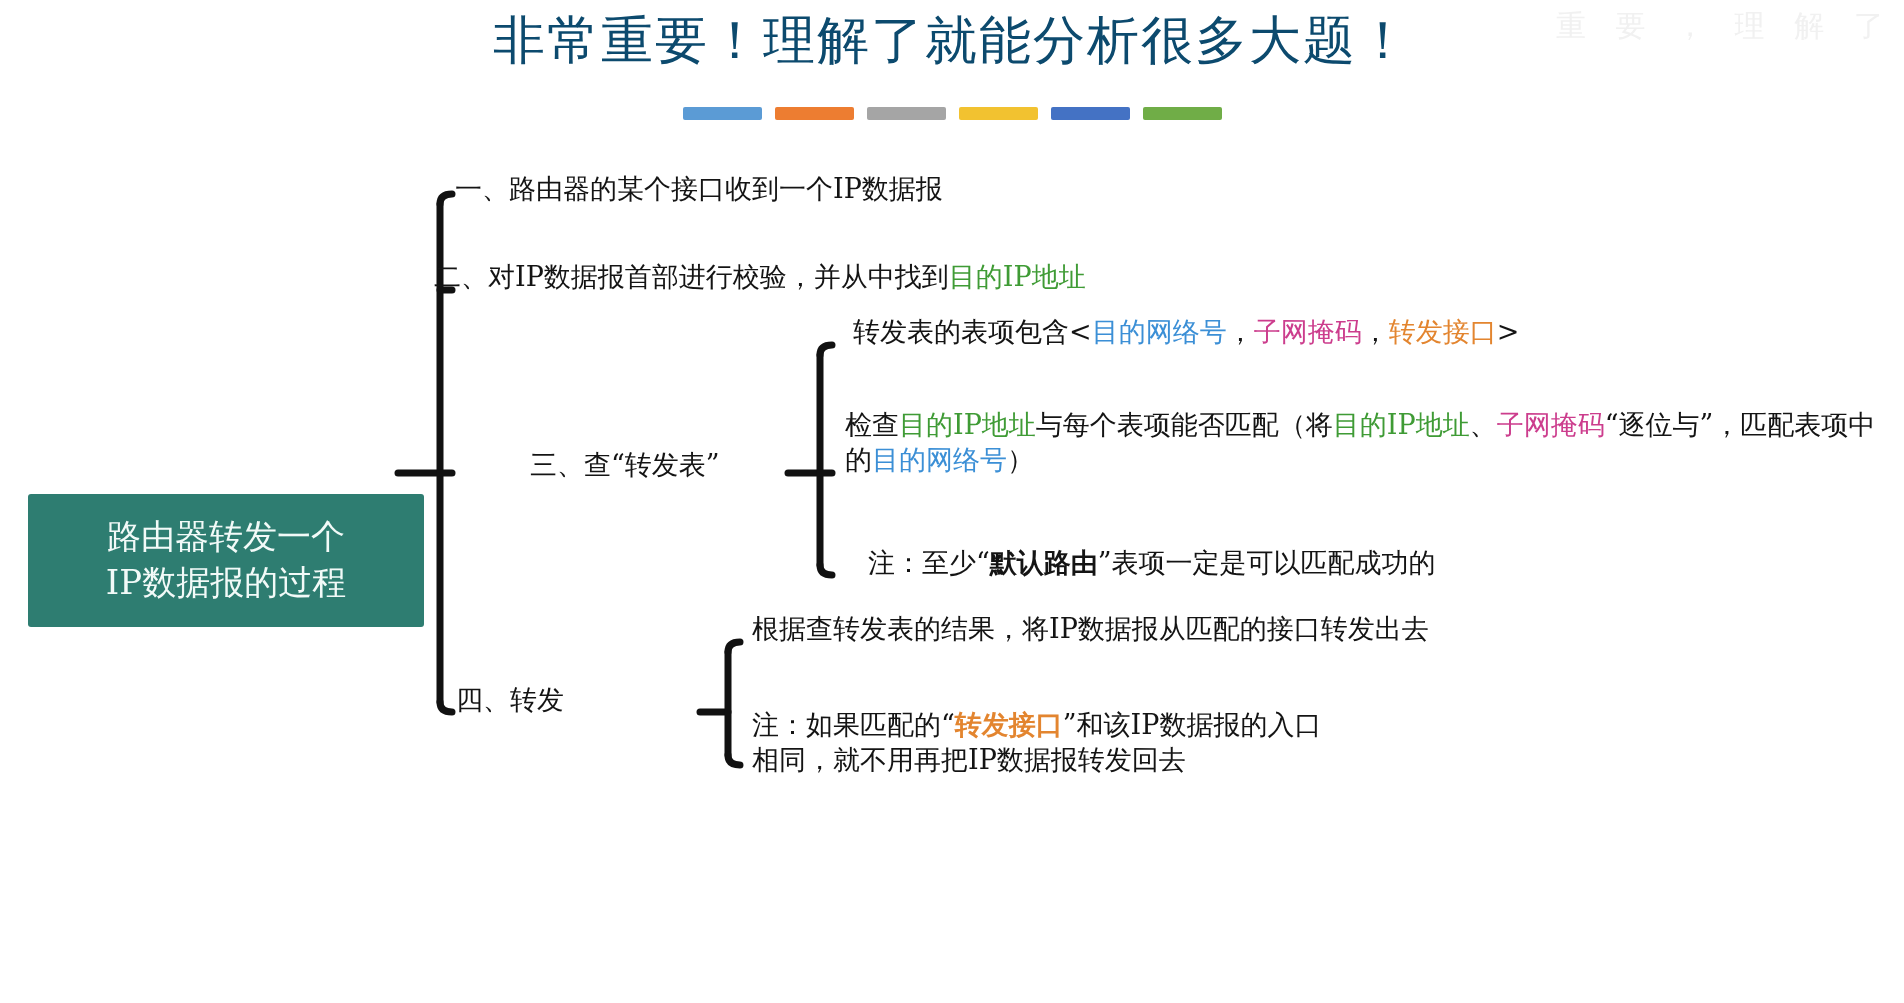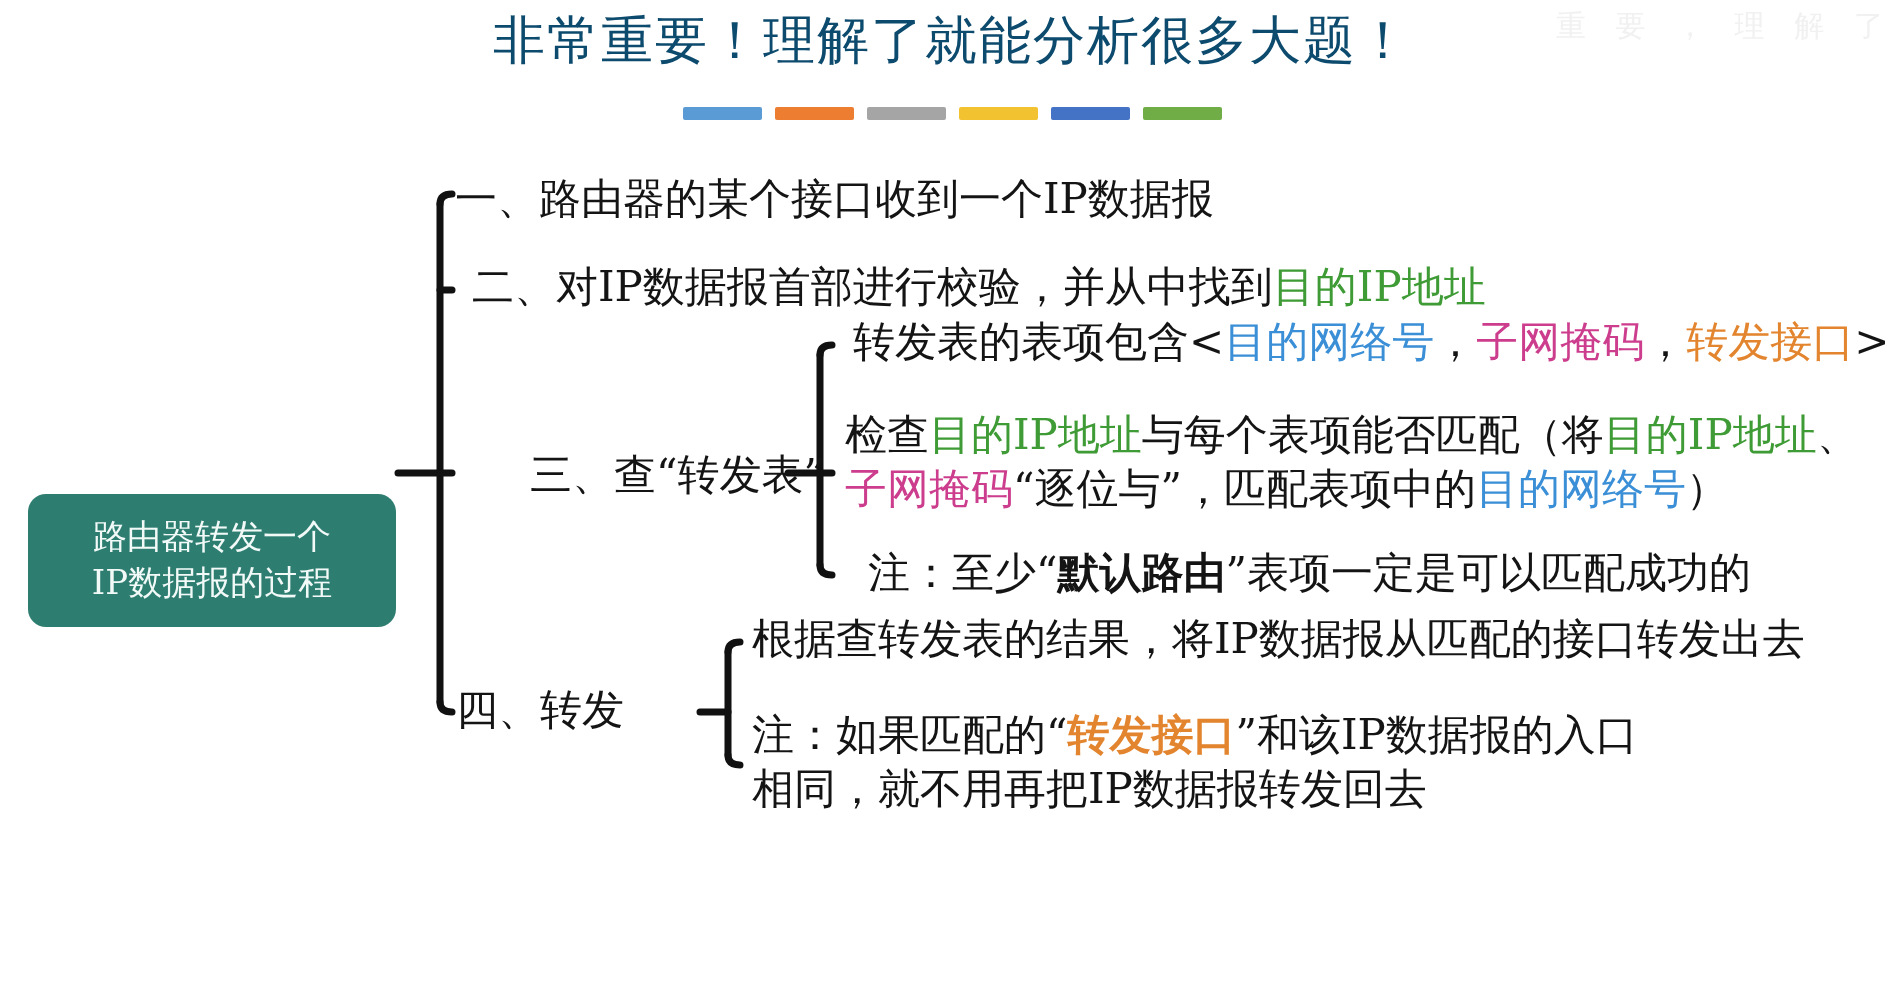--- a/index.html
+++ b/index.html
@@ -44,36 +44,36 @@
     overflow:hidden;
     font-family:"DejaVu Sans","Liberation Sans",sans-serif;
   }
 
   
   #map{position:absolute;left:0;top:150px;width:1904px;height:853px;}
   #map svg{position:absolute;left:0;top:0;}
 
   .node-text{
     position:absolute;
-    font-size:42px;
+    font-size:27px;
     line-height:1.28;
     color:#141414;
     white-space:nowrap;
     font-family:"DejaVu Serif","Liberation Serif",serif;
   }
   .node-text.wrap{white-space:normal;}
 
   
   #root-node{
     position:absolute;
     left:28px;top:344px;
-    width:368px;
+    width:396px;
     box-sizing:border-box;
     background:#2E7D71;
-    border-radius:18px;
+    border-radius:3px;
     padding:20px 10px 22px 10px;
     text-align:center;
     color:#F2FAF8;
     font-size:34px;
     line-height:1.34;
     font-family:"DejaVu Serif","Liberation Serif",serif;
   }
 
   
   .c-green{color:#3F9B35;}
@@ -133,21 +133,21 @@
     </g>
   </svg>
 
   <div id="root-node" style="background: rgb(46, 125, 113); color: rgb(242, 250, 248);">
     <div>路由器转发一个</div>
     <div>IP数据报的过程</div>
   </div>
 
   <div class="node-text" style="left:455px;top:22px;">一、路由器的某个接口收到一个IP数据报</div>
 
-  <div class="node-text" style="left:472px;top:110px;">
+  <div class="node-text" style="left:434px;top:110px;">
     <span>二、对IP数据报首部进行校验，并从中找到</span><span class="c-green" style="color: rgb(63, 155, 53);">目的IP地址</span>
   </div>
 
   <div class="node-text" style="left:530px;top:298px;">三、查“转发表”</div>
 
   <div class="node-text" style="left:845px;top:165px;margin-left:8px;">
     <span>转发表的表项包含&lt;</span><span class="c-blue" style="color: rgb(59, 143, 214);">目的网络号</span><span>，</span><span class="c-pink" style="color: rgb(204, 61, 141);">子网掩码</span><span>，</span><span class="c-orange" style="color: rgb(227, 133, 47);">转发接口</span><span>&gt;</span>
   </div>
 
   <div class="node-text wrap" style="left:845px;top:258px;width:1035px;">

